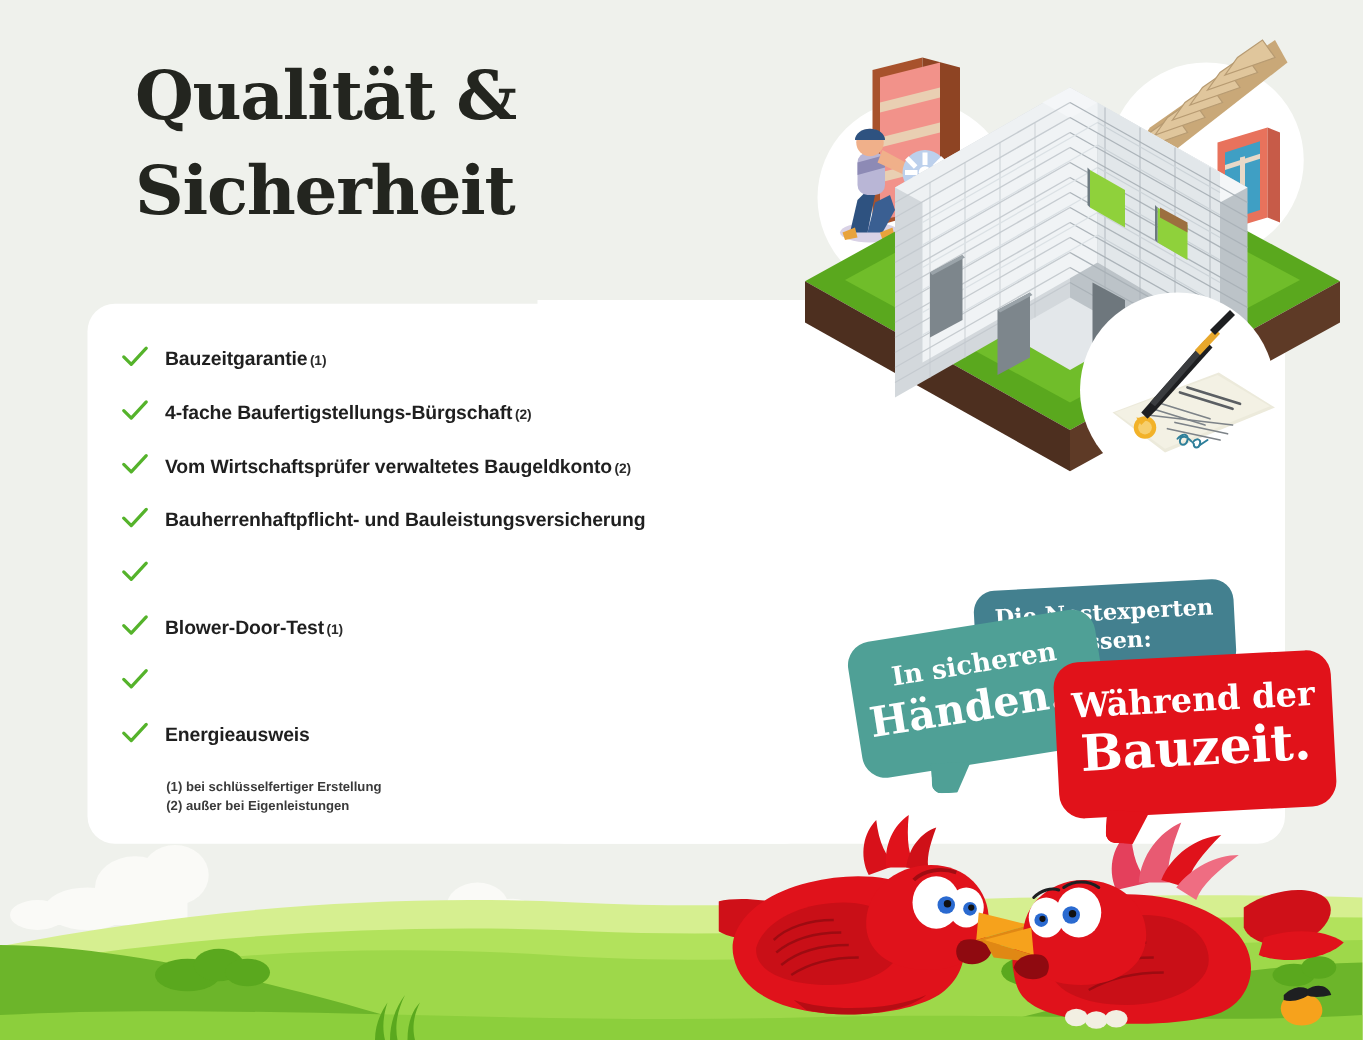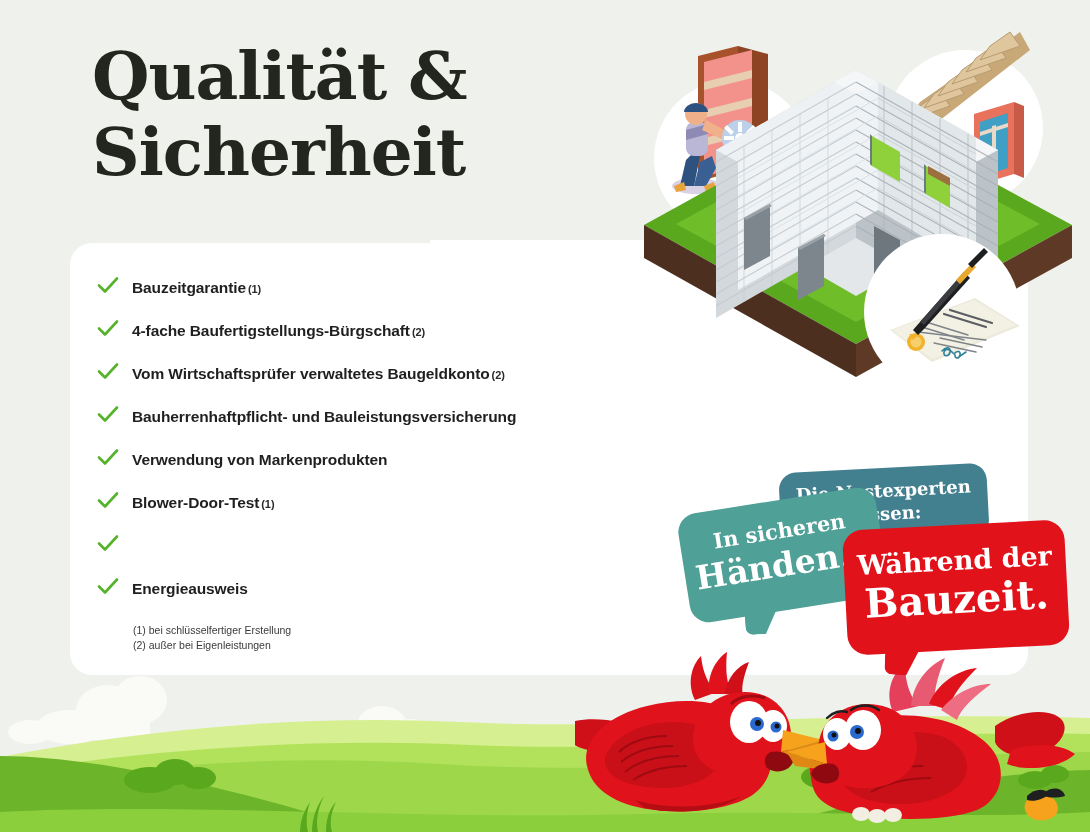--- a/index.html
+++ b/index.html
@@ -23,24 +23,24 @@
   }
 
   
   .card{
     position:absolute; left:70px; top:243px; width:580px; height:432px;
     background:#ffffff; border-radius:22px 22px 22px 22px;
   }
 
   
   .title{
-    position:absolute; left:92px; top:38px;
+    position:absolute; left:108px; top:38px;
     font-family:"DejaVu Serif", serif;
     font-weight:700;
-    font-size:66px;
+    font-size:54px;
     line-height:76px;
     letter-spacing:-1px;
     color:#23251f;
     white-space:pre-line;
   }
 
   
   .checklist{ position:absolute; left:97px; top:272px; width:540px; }
   .check-row{
     display:flex; align-items:flex-start;
@@ -65,21 +65,21 @@
     vertical-align:baseline;
     margin-left:2px;
     color:#2a2a2a;
   }
 
   .footnotes{
     position:absolute; left:133px; top:623px;
     font-size:10.5px;
     line-height:15px;
     color:#3a3a3a;
-    font-weight:400;
+    font-weight:700;
   }
 
   
   .bubbles{ position:absolute; left:683px; top:462px; width:400px; height:220px; }
   .bubble{
     position:absolute;
     color:#ffffff;
     font-family:"DejaVu Serif", serif;
     font-weight:700;
     text-align:center;
@@ -262,21 +262,20 @@
       </span>
       <span class="check-text"><span>Bauherrenhaftpflicht- und Bauleistungsversicherung</span><span class="fn"></span></span>
     </div>
 
     <div class="check-row">
       <span class="check-ico">
         <svg width="22" height="22" viewBox="0 0 22 22">
             <path d="M2 11.5 L8 17.5 L20 4.5" fill="none" stroke="#55b32b" stroke-width="2.6" stroke-linecap="round" stroke-linejoin="round"></path>
           </svg>
       </span>
-      <span class="check-text"><span>Verwendung von Markenprodukten</span><span class="fn"></span></span>
     </div>
 
     <div class="check-row">
       <span class="check-ico">
         <svg width="22" height="22" viewBox="0 0 22 22">
             <path d="M2 11.5 L8 17.5 L20 4.5" fill="none" stroke="#55b32b" stroke-width="2.6" stroke-linecap="round" stroke-linejoin="round"></path>
           </svg>
       </span>
       <span class="check-text"><span>Blower-Door-Test</span><span class="fn">(1)</span></span>
     </div>

